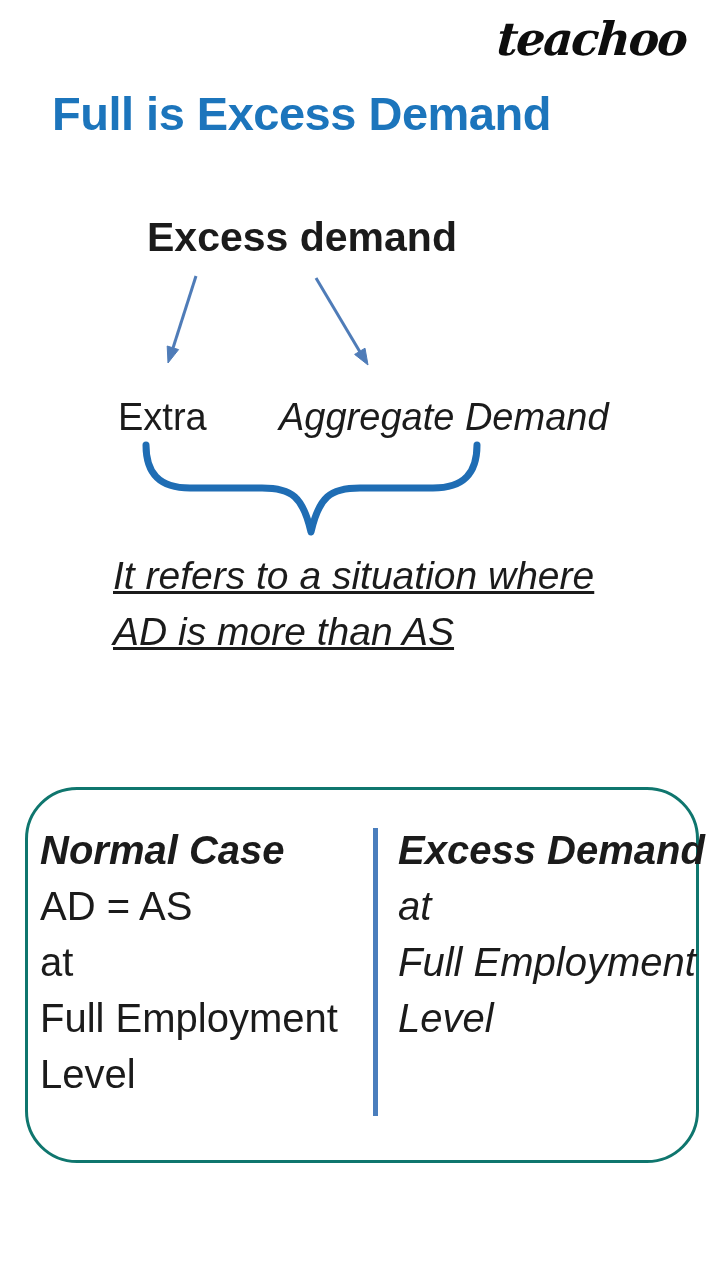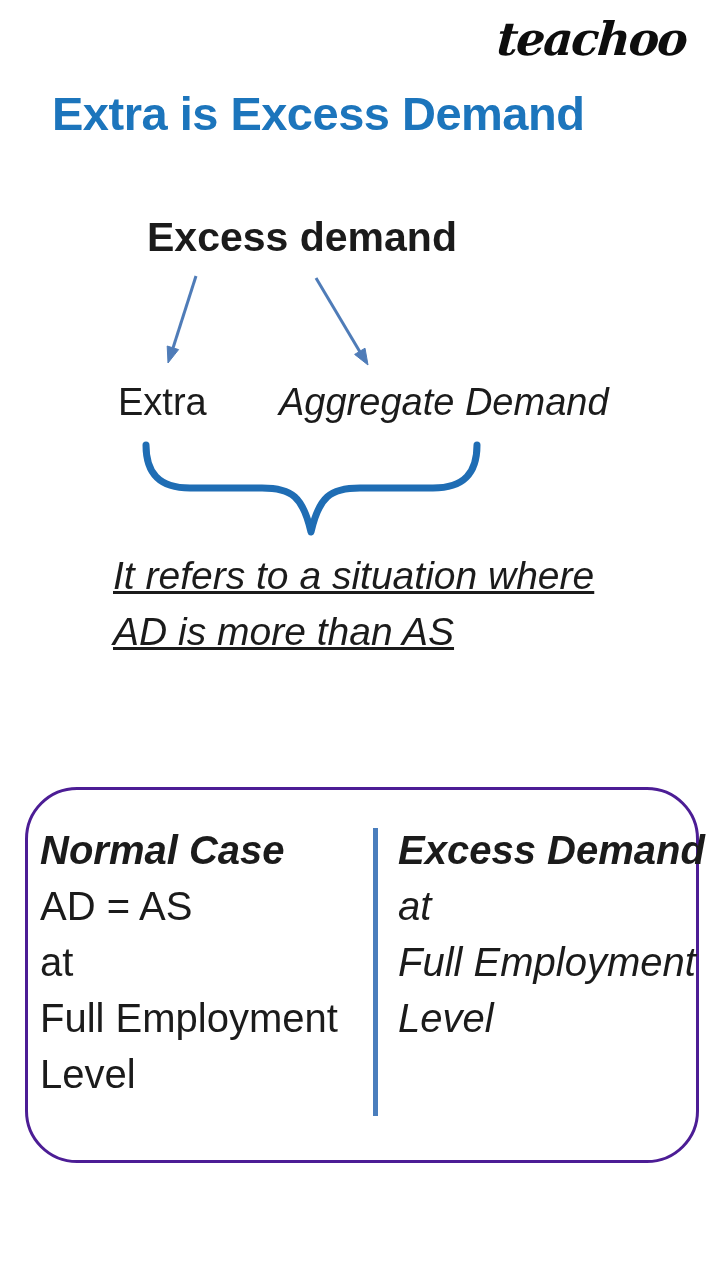--- a/index.html
+++ b/index.html
@@ -42,41 +42,41 @@
     font-weight: bold;
   }
   .overlay {
     position: absolute;
     left: 0; top: 0;
     width: 720px; height: 1279px;
     pointer-events: none;
   }
   .branch {
     position: absolute;
-    top: 381px;
+    top: 396px;
     font-size: 38px;
   }
   .branch-left  { left: 118px; }
   .branch-right { left: 279px; font-style: italic; }
   .definition {
     position: absolute;
     left: 113px;
     top: 548px;
     font-size: 39px;
     font-style: italic;
     line-height: 56px;
     text-decoration: underline;
   }
   .compare-box {
     position: absolute;
     left: 25px;
     top: 787px;
     width: 668px;
     height: 370px;
-    border: 3px solid #4c1d95;
+    border: 3px solid #0f766e;
     border-radius: 52px;
   }
   .divider {
     position: absolute;
     left: 345px;
     top: 38px;
     width: 5px;
     height: 288px;
     background: #4a7ebd;
   }
@@ -91,21 +91,21 @@
   .col-right { left: 370px; font-style: italic; }
   .col-title { font-weight: bold; font-style: italic; }
 </style>
 </head>
 <body>
 
 <div class="canvas">
 
   <div class="logo">teachoo</div>
 
-  <h1 class="title">Extra is Excess Demand</h1>
+  <h1 class="title">Full is Excess Demand</h1>
 
   <div class="root-term">Excess demand</div>
 
   <svg class="overlay" width="720" height="1279" viewBox="0 0 720 1279" xmlns="http://www.w3.org/2000/svg">
     <g stroke="#4f7cb8" fill="#4f7cb8">
       <line x1="196" y1="276" x2="173" y2="348" stroke-width="3"></line>
       <polygon points="168,363 167.2,346 178.6,349.6" stroke-width="1"></polygon>
     </g>
     <g stroke="#4f7cb8" fill="#4f7cb8">
       <line x1="316" y1="278" x2="360" y2="352" stroke-width="3"></line>

